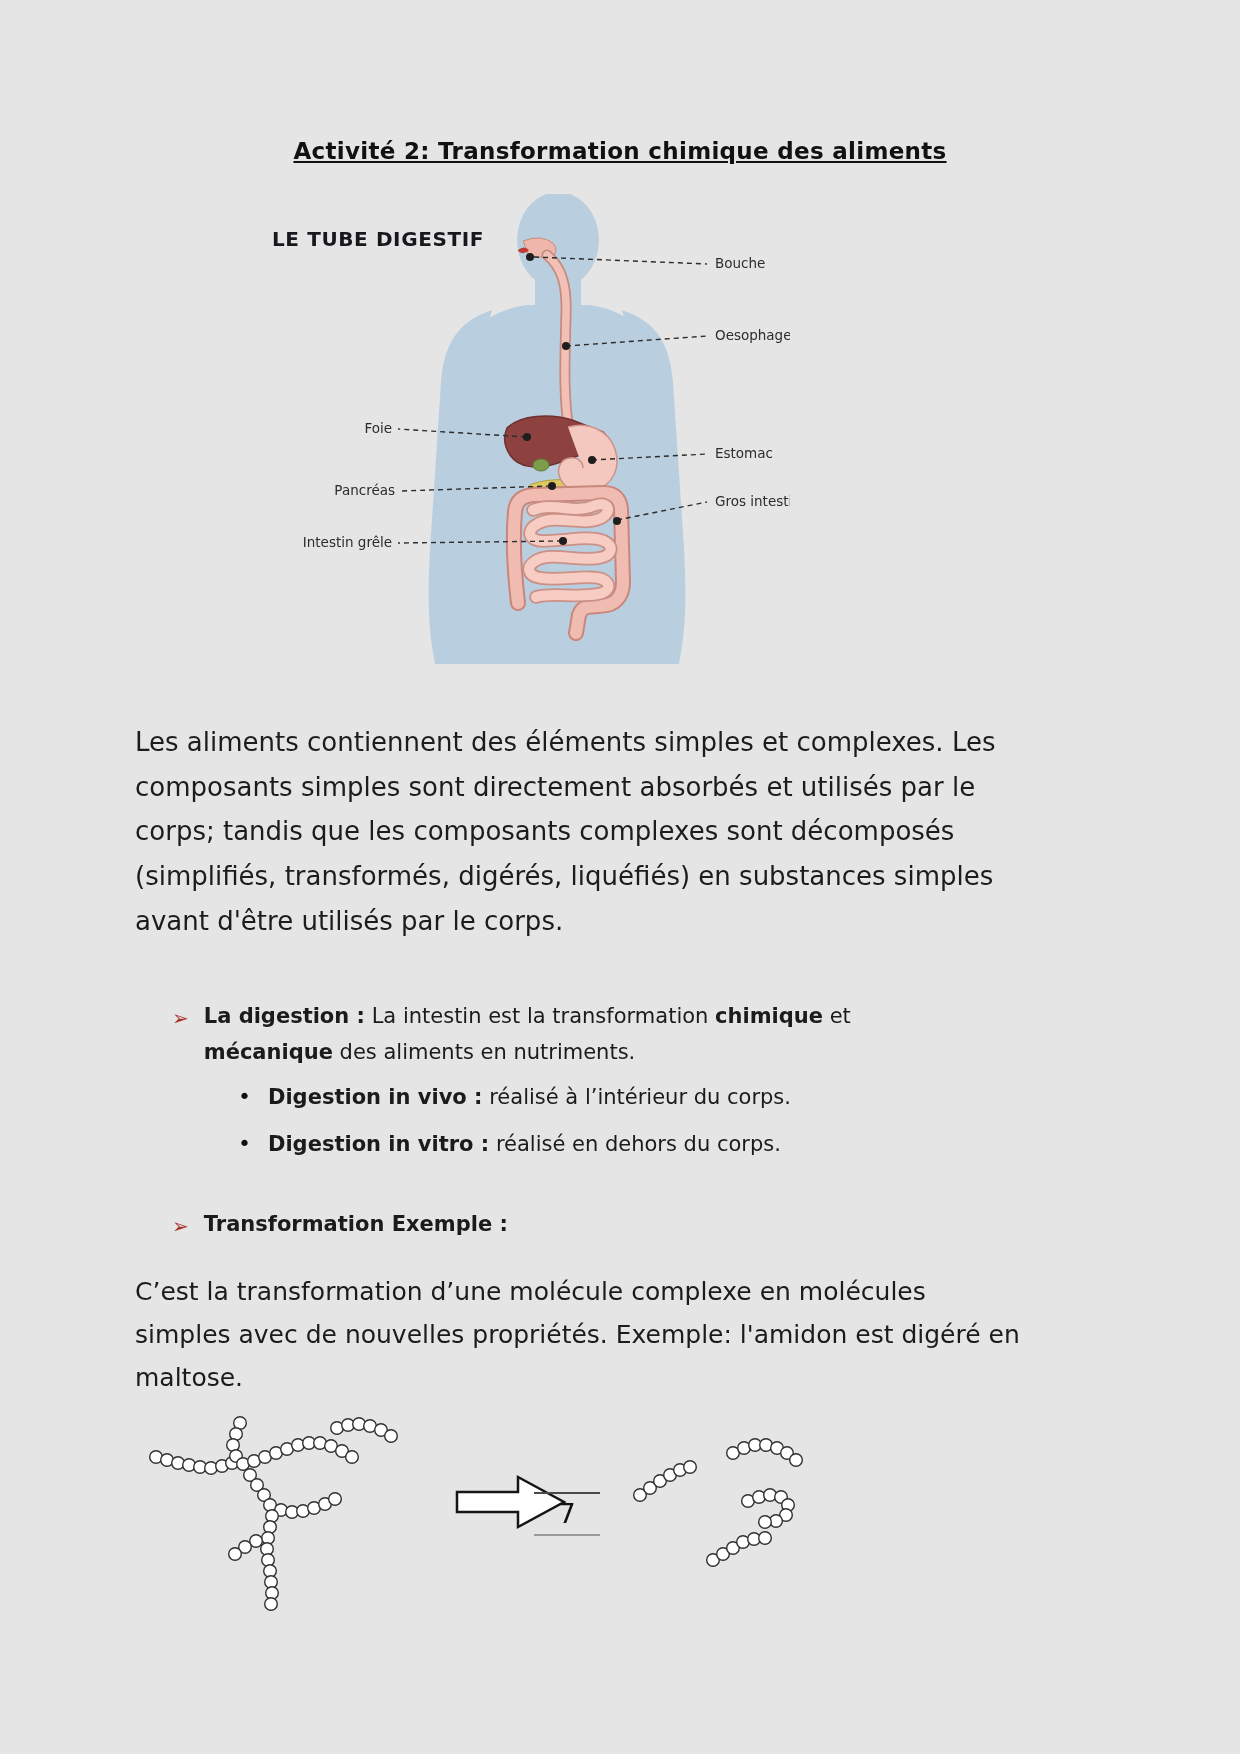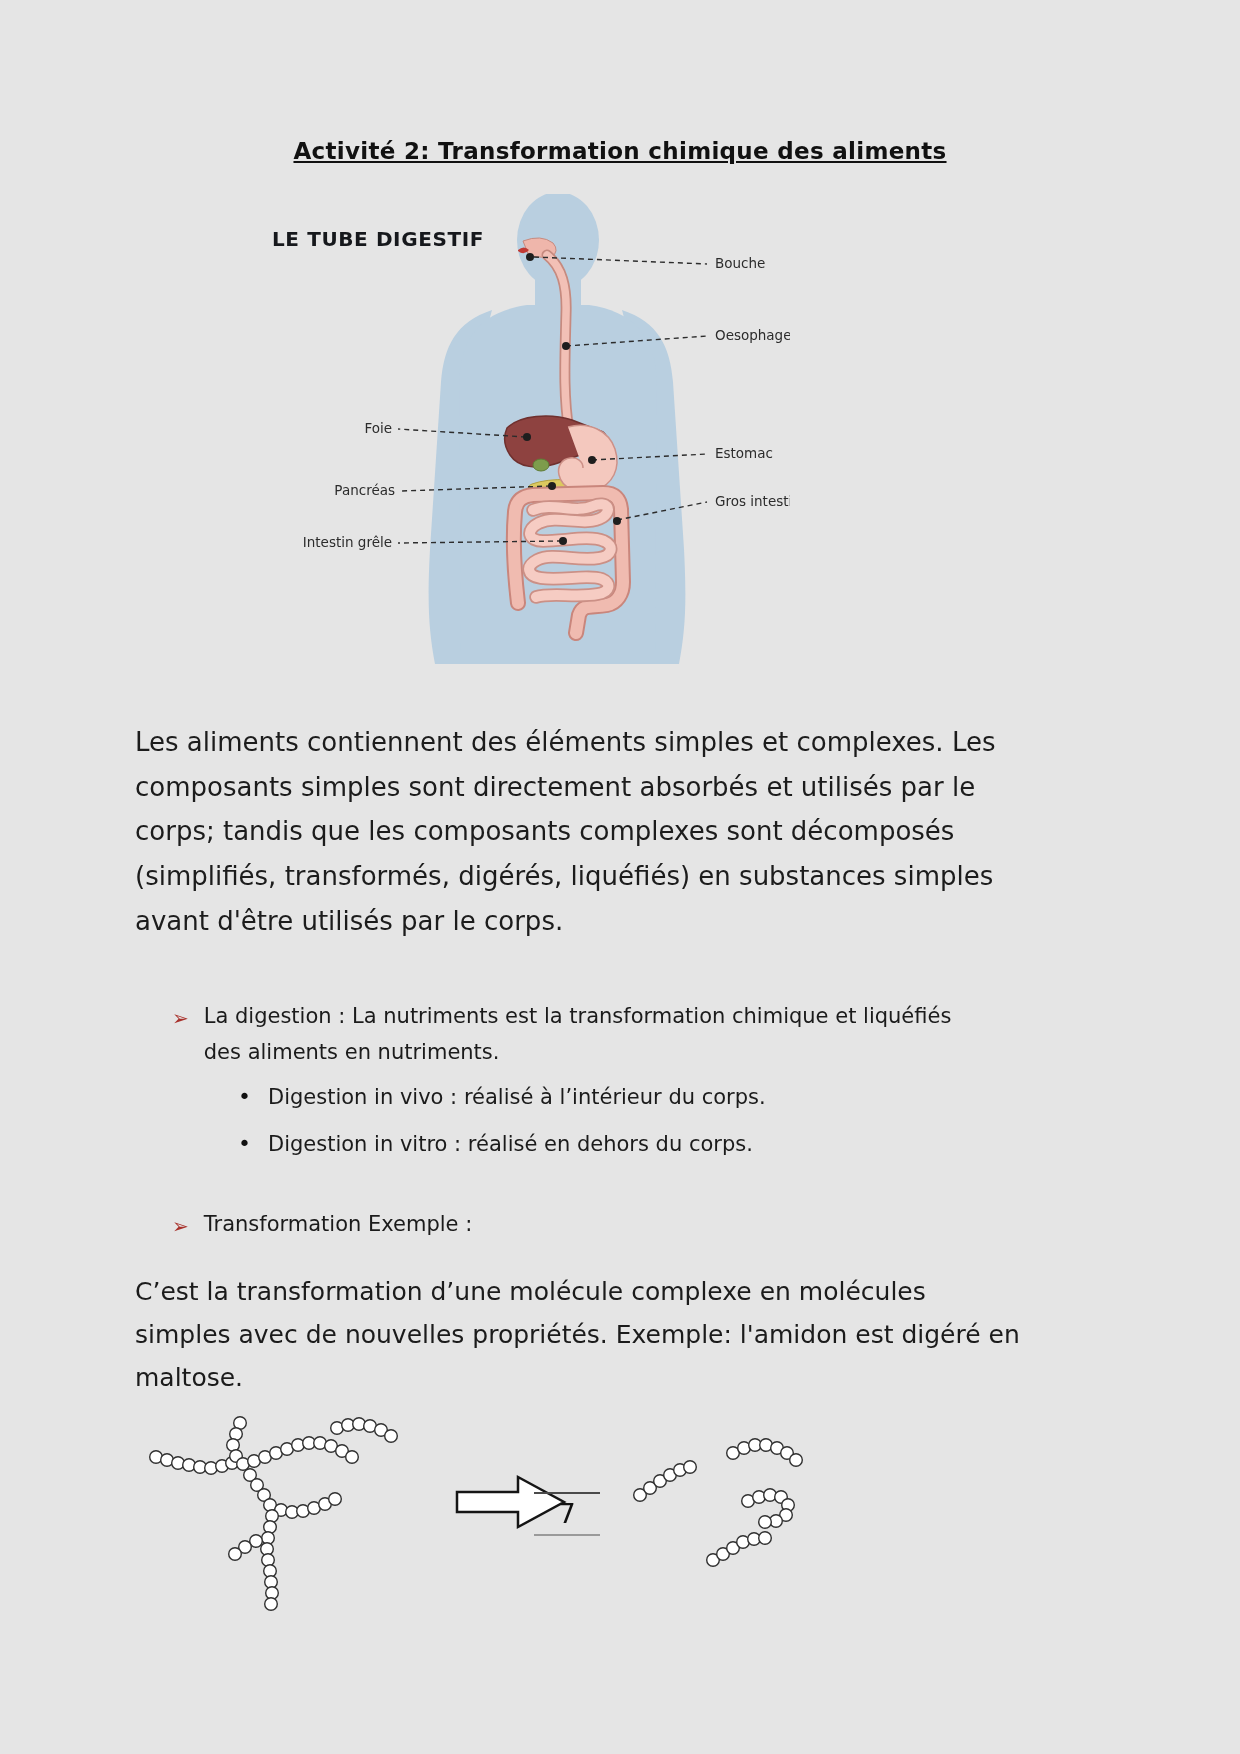--- a/index.html
+++ b/index.html
@@ -49,21 +49,21 @@
     margin: 54px 0 0 172px;
     font-size: 21px;
     line-height: 1.75;
   }
   .arrow-marker {
     color: #a8312b;
     font-size: 20px;
     margin: 3px 15px 0 0;
   }
   .bullet-text { width: 780px; }
-  .b { font-weight: normal; }
+  .b { font-weight: bold; }
   .sub-bullet {
     margin: 6px 0 0 238px;
     font-size: 21px;
     line-height: 1.85;
   }
   .dot { margin-right: 17px; font-size: 22px; color: #111; }
   .trans-block { margin-top: 42px; }
   .para2 {
     margin: 26px 135px 0 135px;
     width: 890px;
@@ -152,21 +152,21 @@
       <text x="125" y="301" class="fig-label fig-label-left">Pancréas</text>
       <text x="122" y="353" class="fig-label fig-label-left">Intestin grêle</text>
     </svg>
   </div>
 
   <p class="intro">Les aliments contiennent des éléments simples et complexes. Les composants simples sont directement absorbés et utilisés par le corps; tandis que les composants complexes sont décomposés (simplifiés, transformés, digérés, liquéfiés) en substances simples avant d'être utilisés par le corps.</p>
 
   <div class="bullet-block">
     <span class="arrow-marker">➢</span>
     <div class="bullet-text">
-      <span class="b">La digestion :</span><span> La nutriments est la transformation </span><span class="b">chimique</span><span> et </span><span class="b">liquéfiés</span><span> des aliments en nutriments.</span>
+      <span class="b">La digestion :</span><span> La intestin est la transformation </span><span class="b">chimique</span><span> et </span><span class="b">mécanique</span><span> des aliments en nutriments.</span>
     </div>
   </div>
 
   <div class="sub-bullet">
     <span class="dot">•</span><span class="b">Digestion in vivo :</span><span> réalisé à l’intérieur du corps.</span>
   </div>
   <div class="sub-bullet">
     <span class="dot">•</span><span class="b">Digestion in vitro :</span><span> réalisé en dehors du corps.</span>
   </div>
 

